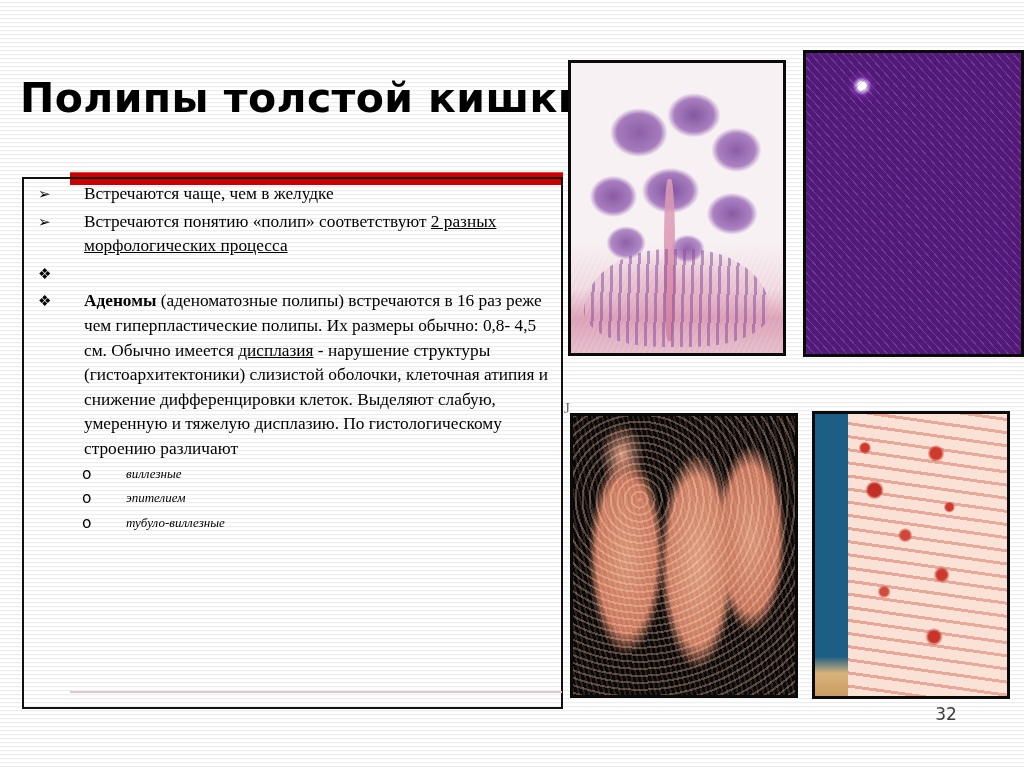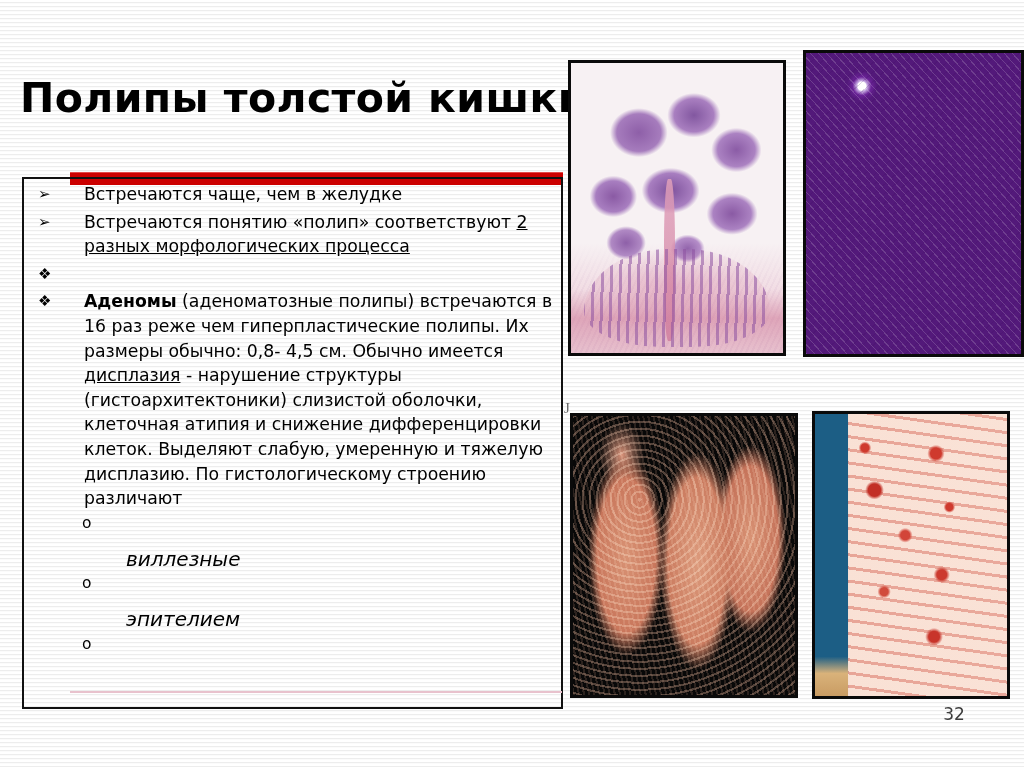--- a/index.html
+++ b/index.html
@@ -99,33 +99,33 @@
     text-align: left;
     padding-left: 12px;
     font-size: 15px;
     line-height: 24.6px;
     box-sizing: border-box;
     color: #000000;
   }
   .bullet .body {
     flex: 1 1 auto;
     padding-right: 4px;
+    font-family: Liberation Serif, serif;
   }
   .bullet.lvl1 { margin-top: 0; }
   .b-gap { height: 3px; }
 
   .bullet.sub .marker {
     flex: 0 0 100px;
     padding-left: 56px;
     font-size: 15.5px;
   }
   .bullet.sub .body {
     font-style: italic;
-    font-size: 20px;
-    margin-top: 36px;
+    font-size: 13px;
   }
 
   b.strong { font-weight: bold; }
   u.ul { text-decoration: underline; }
 
   
   .photo {
     position: absolute;
     border: 3px solid #0a0a0a;
     box-sizing: border-box;
@@ -247,21 +247,21 @@
     width: 10px; height: 20px;
     color: #6a6a6a;
     font-size: 15px;
     line-height: 20px;
     font-family: "Liberation Serif", serif;
   }
 
   
   .page-number {
     position: absolute;
-    right: 40px;
+    right: 48px;
     top: 704px;
     width: 60px;
     text-align: center;
     font-size: 17px;
     color: #3d3d3d;
   }
 </style>
 </head>
 <body>
 
@@ -302,20 +302,21 @@
     <div class="bullet sub">
       <span class="marker">o</span>
       <span class="body">виллезные</span>
     </div>
     <div class="bullet sub">
       <span class="marker">o</span>
       <span class="body">эпителием</span>
     </div>
     <div class="bullet sub">
       <span class="marker">o</span>
+      <span class="body">тубуло-виллезные</span>
     </div>
 
   </div>
 
   <div class="photo" id="photo-villous-adenoma-histology">
     <div class="inner tex-villous"></div>
   </div>
 
   <div class="photo" id="photo-colon-crypts-histology">
     <div class="inner tex-crypts"></div>

